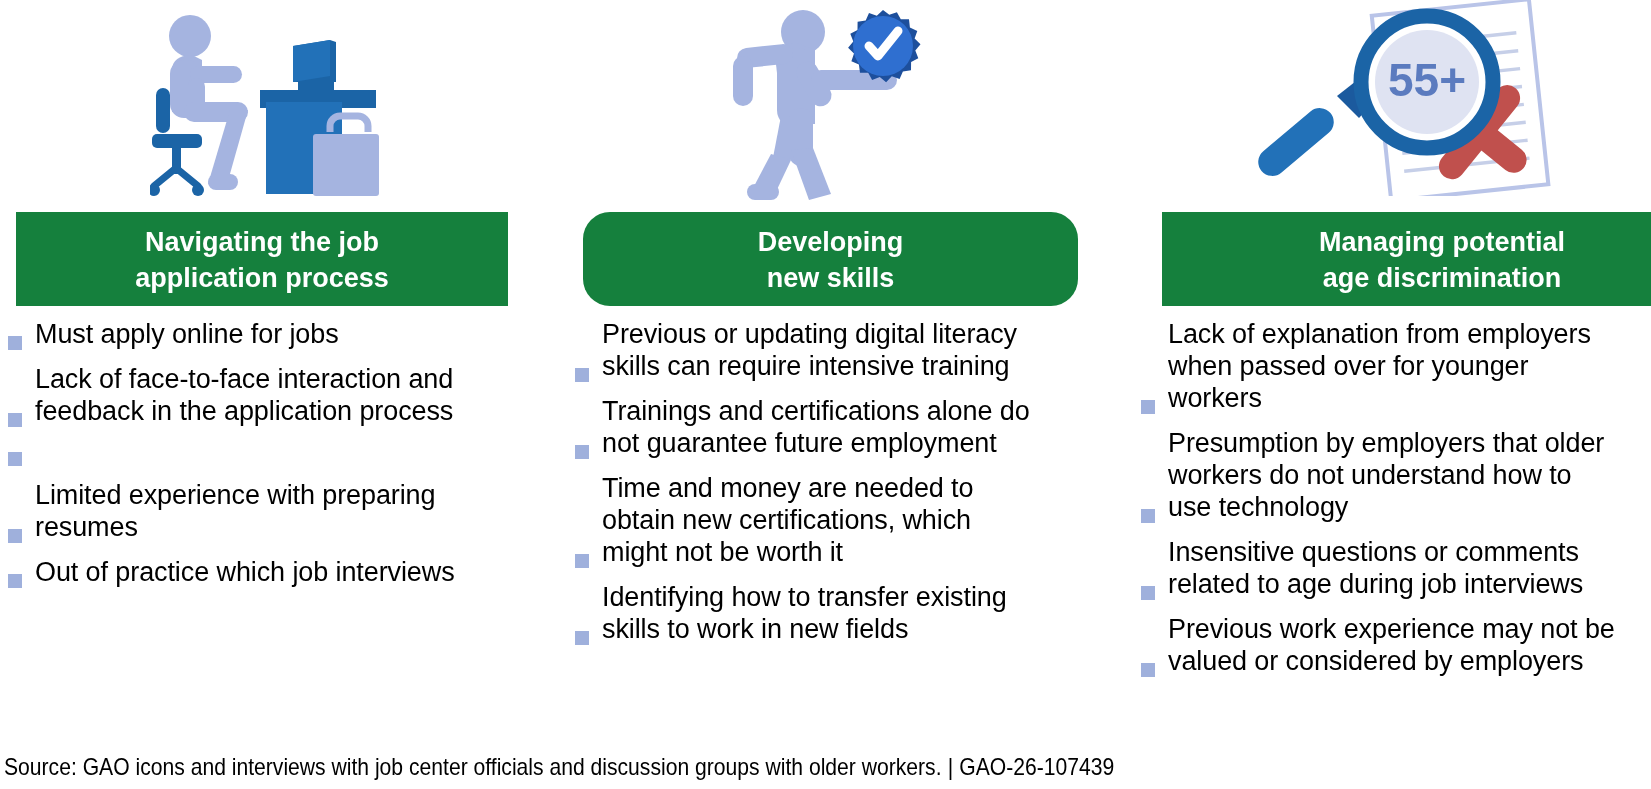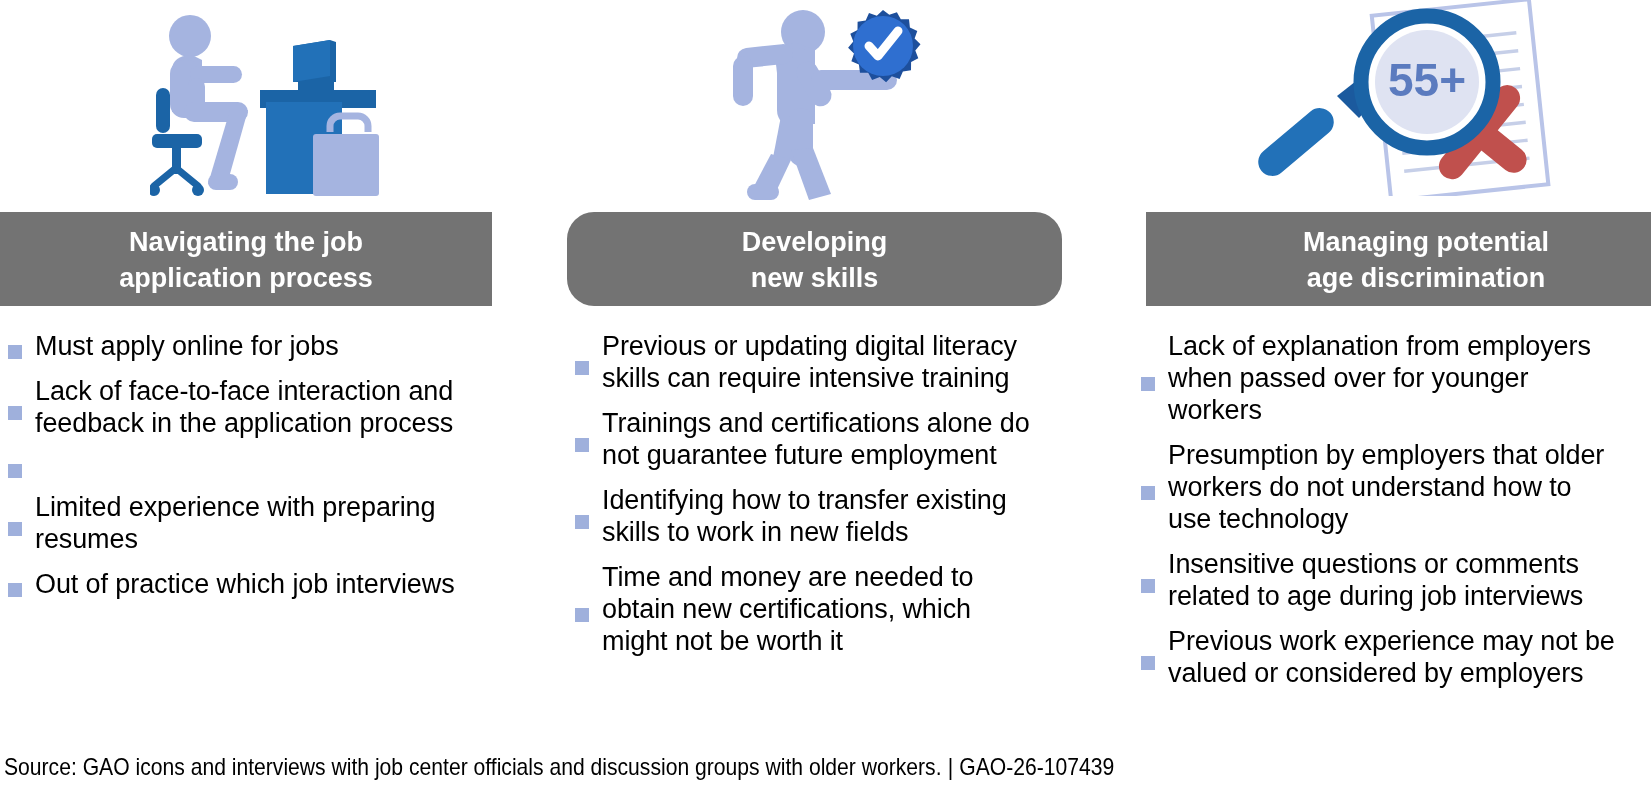--- a/index.html
+++ b/index.html
@@ -54,49 +54,49 @@
   }
   .col-1 .icon-wrap { left: 265px; bottom: 12px; }
   .col-2 .icon-wrap { left: 258px; bottom: 12px; }
   .col-3 .icon-wrap { left: 268px; bottom: 16px; }
 
   
   .header-bar {
     position: absolute;
     top: 212px;
     box-sizing: border-box;
-    background: #737373;
+    background: #15803d;
     color: #ffffff;
     font-weight: bold;
     font-size: 27px;
     line-height: 36px;
     text-align: center;
     padding: 14px 10px 12px 10px;
     height: 94px;
     display: flex;
     align-items: center;
     justify-content: center;
+    margin-left: 16px;
   }
   .col-1 .header-bar { left: 0;   width: 492px; }
   .col-2 .header-bar { left: 0;   width: 495px; border-radius: 27px; }
   .col-3 .header-bar { left: 13px;   width: 560px; }
 
   .header-text { display: block; white-space: pre-line; }
 
   
   .bullets {
     position: absolute;
     top: 318px;
     width: 100%;
   }
   .bullet {
     display: flex;
-    align-items: center;
+    align-items: flex-end;
     margin-bottom: 13px;
-    margin-top: 12px;
   }
   .bullet-marker {
     flex: 0 0 auto;
     width: 14px;
     height: 14px;
     background: #9fb0dc;
     margin-top: 12px;
     margin-right: 13px;
   }
   .bullet-text {
@@ -254,28 +254,28 @@
           <span class="bullet-text">Previous or updating digital literacy
 skills can require intensive training</span>
         </div>
         <div class="bullet">
           <span class="bullet-marker"></span>
           <span class="bullet-text">Trainings and certifications alone do
 not guarantee future employment</span>
         </div>
         <div class="bullet">
           <span class="bullet-marker"></span>
-          <span class="bullet-text">Identifying how to transfer existing
-skills to work in new fields</span>
-        </div>
-        <div class="bullet">
-          <span class="bullet-marker"></span>
           <span class="bullet-text">Time and money are needed to
 obtain new certifications, which
 might not be worth it</span>
+        </div>
+        <div class="bullet">
+          <span class="bullet-marker"></span>
+          <span class="bullet-text">Identifying how to transfer existing
+skills to work in new fields</span>
         </div>
       </div>
     </div>
 
     <div class="column col-3">
 
       <div class="icon-area">
         <div class="icon-wrap">
           <svg width="320" height="196" viewBox="0 0 320 196" aria-hidden="true">
 

